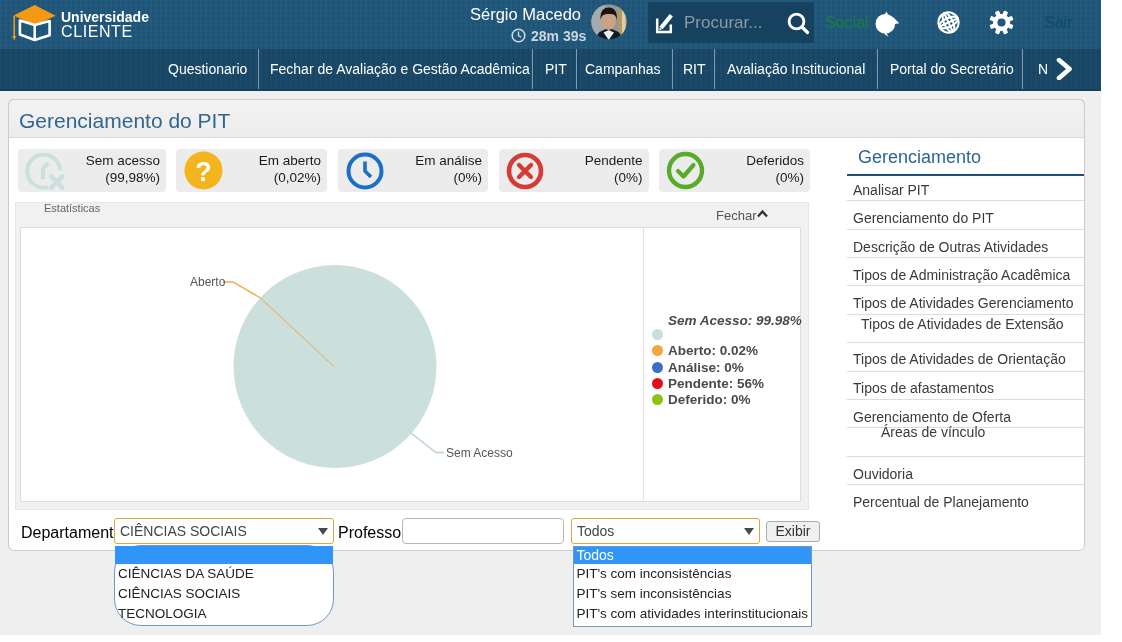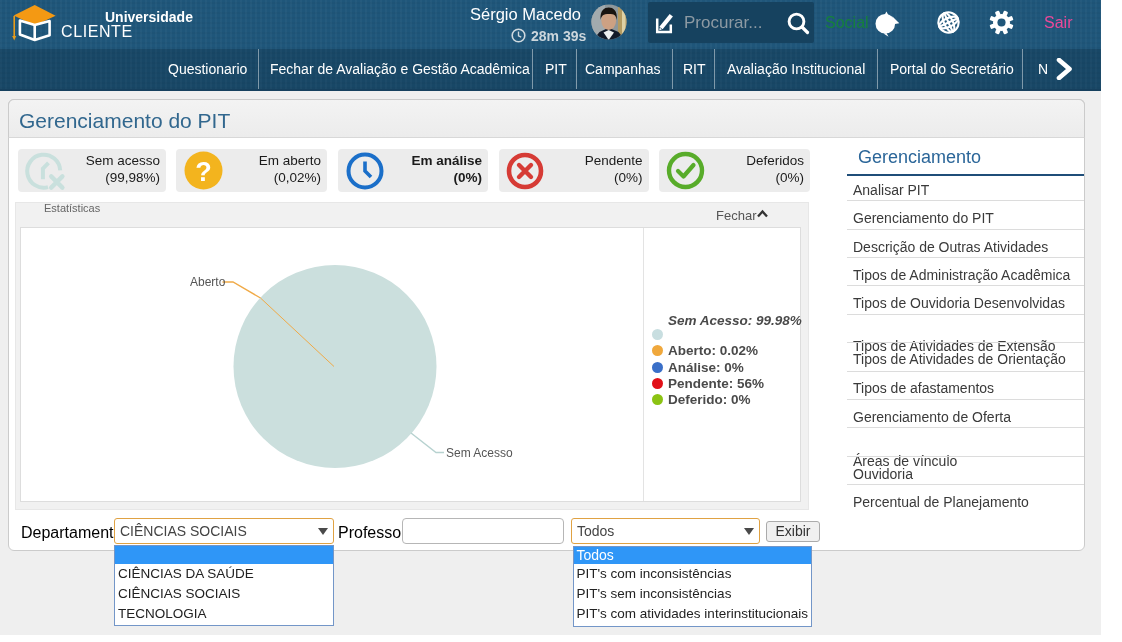--- a/index.html
+++ b/index.html
@@ -14,28 +14,28 @@
     repeating-linear-gradient(0deg, rgba(0,0,0,0.03) 0 2px, transparent 2px 5px);
 }
 #navbar { left:0; top:49px; width:1101px; height:42px; background-color:#184766;
   background-image:
     repeating-linear-gradient(90deg, rgba(255,255,255,0.025) 0 2px, transparent 2px 5px),
     repeating-linear-gradient(0deg, rgba(0,0,0,0.028) 0 2px, transparent 2px 5px);
   border-bottom:2px solid #16405e;
 }
 .nav-item { position:absolute; top:0; height:40px; line-height:40px; color:#fff; font-size:14px; white-space:nowrap; }
 .nav-sep { position:absolute; top:0; width:1px; height:40px; background:rgba(255,255,255,0.45); }
-#logo-uni { left:61px; top:9px; color:#fff; font-size:14px; font-weight:bold;margin-left:44px; }
+#logo-uni { left:61px; top:9px; color:#fff; font-size:14px; font-weight:bold; }
 #logo-cli { left:61px; top:23px; color:#fff; font-size:16px; letter-spacing:0.6px; }
 #user-name { left:380px; top:5px; width:201px; text-align:right; color:#fff; font-size:16.5px; }
 #user-time { left:531px; top:28px; color:#ccd6dc; font-size:14px;font-weight:bold; }
 #searchbox { left:648px; top:2px; width:166px; height:41px; background:#16425f; border-radius:2px; }
 #search-ph { left:684px; top:13px; color:#8d9aa3; font-size:17px; }
 #lbl-social { left:825px; top:14px; color:#15803d; font-size:16px; }
-#lbl-sair { left:1044px; top:14px; color:#ec4899; font-size:16px; }
+#lbl-sair { left:1044px; top:14px; color:#0c4a6e; font-size:16px; }
 
 #panel { left:8px; top:99px; width:1077px; height:452px; background:#fff; border:1px solid #cbcbcb; border-radius:6px; }
 #panel-head { left:8px; top:99px; width:1077px; height:39px; background:linear-gradient(#f3f3f3,#ececec); border:1px solid #cbcbcb; border-bottom:1px solid #d8d8d8; border-radius:6px 6px 0 0; }
 #panel-title { left:19px; top:109px; color:#31678e; font-size:21px; }
 
 .card { position:absolute; top:148.5px; height:43px; background:#ececec; border-radius:4px; }
 .card .t { position:absolute; right:6px; top:3.5px; text-align:right; font-size:13.5px; color:#1b1b1b; line-height:17px; white-space:nowrap; }
 
 #stats { left:15px; top:202px; width:794px; height:308px; background:#f1f1f1; border:1px solid #e7e7e7; }
 #stats-label { left:44px; top:202px; font-size:11px; color:#666; }
@@ -174,21 +174,21 @@
   <div id="panel" class="abs"></div>
   <div id="panel-head" class="abs"></div>
   <div id="panel-title" class="abs">Gerenciamento do PIT</div>
 
   <div class="card" style="left:18px; width:148px;">
     <div class="t">Sem acesso<br>(99,98%)</div>
   </div>
   <div class="card" style="left:176px; width:151px;">
     <div class="t">Em aberto<br>(0,02%)</div>
   </div>
-  <div class="card" style="left:338px; width:150px;font-weight:bold;">
+  <div class="card" style="left:338px; width:150px;">
     <div class="t">Em análise<br>(0%)</div>
   </div>
   <div class="card" style="left:498.5px; width:150px;">
     <div class="t">Pendente<br>(0%)</div>
   </div>
   <div class="card" style="left:659px; width:151px;">
     <div class="t">Deferidos<br>(0%)</div>
   </div>
   <svg class="abs" style="left:23px; top:151px;" width="44" height="42" viewBox="0 0 44 42">
     <g stroke="#c9e0dd" fill="none">
@@ -244,44 +244,44 @@
   <div id="side-title" class="abs">Gerenciamento</div>
   <div id="side-line" class="abs"></div>
   <div class="side-it" style="top:182.00px;">Analisar PIT</div>
   <div class="side-sep" style="top:200.40px;"></div>
   <div class="side-it" style="top:210.35px;">Gerenciamento do PIT</div>
   <div class="side-sep" style="top:228.75px;"></div>
   <div class="side-it" style="top:238.70px;">Descrição de Outras Atividades</div>
   <div class="side-sep" style="top:257.10px;"></div>
   <div class="side-it" style="top:267.05px;">Tipos de Administração Acadêmica</div>
   <div class="side-sep" style="top:285.45px;"></div>
-  <div class="side-it" style="top:295.40px;">Tipos de Ouvidoria Desenvolvidas</div>
+  <div class="side-it" style="top:295.40px;">Tipos de Atividades Gerenciamento</div>
   <div class="side-sep" style="top:313.80px;"></div>
-  <div class="side-it" style="top:338px;">Tipos de Atividades de Extensão</div>
+  <div class="side-it" style="top:316px;margin-left:8px;">Tipos de Atividades de Extensão</div>
   <div class="side-sep" style="top:342.15px;"></div>
   <div class="side-it" style="top:351px;">Tipos de Atividades de Orientação</div>
   <div class="side-sep" style="top:370.50px;"></div>
   <div class="side-it" style="top:380.45px;">Tipos de afastamentos</div>
   <div class="side-sep" style="top:398.85px;"></div>
   <div class="side-it" style="top:408.80px;">Gerenciamento de Oferta</div>
   <div class="side-sep" style="top:427.20px;"></div>
-  <div class="side-it" style="top:453px;">Áreas de vínculo</div>
+  <div class="side-it" style="top:424px;margin-left:28px;">Áreas de vínculo</div>
   <div class="side-sep" style="top:455.55px;"></div>
   <div class="side-it" style="top:465.50px;">Ouvidoria</div>
   <div class="side-sep" style="top:483.90px;"></div>
   <div class="side-it" style="top:493.85px;">Percentual de Planejamento</div>
 
   <div class="flabel abs" style="left:21px;">Departamento:</div>
   <div class="sel abs" style="left:114px; width:220px;">CIÊNCIAS SOCIAIS<span class="arr"></span></div>
   <div class="flabel abs" style="left:338px;">Professor:</div>
   <div id="prof-input" class="abs"></div>
   <div class="sel abs" style="left:571px; width:189px;">Todos<span class="arr"></span></div>
   <div id="btn-exibir" class="abs">Exibir</div>
 
-  <div class="dlist abs" style="left:114px; top:545px; width:220px; height:81px;">
+  <div class="dlist abs" style="left:114px; top:545px; width:220px; height:81px;border-radius:27px;">
     <div class="hl"></div>
     <div class="it">CIÊNCIAS DA SAÚDE</div>
     <div class="it">CIÊNCIAS SOCIAIS</div>
     <div class="it">TECNOLOGIA</div>
   </div>
   <div class="dlist abs" style="left:572.5px; top:545.5px; width:239px; height:81px;">
     <div class="hl" style="color:#fff; font-size:14px; line-height:17.5px; padding-left:3px;">Todos</div>
     <div class="it">PIT's com inconsistências</div>
     <div class="it">PIT's sem inconsistências</div>
     <div class="it">PIT's com atividades interinstitucionais</div>

